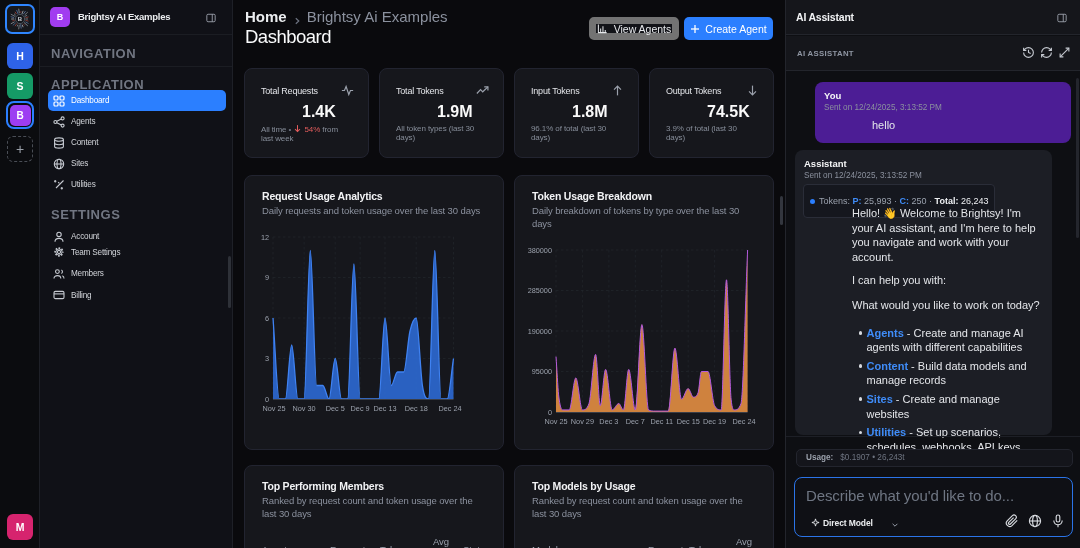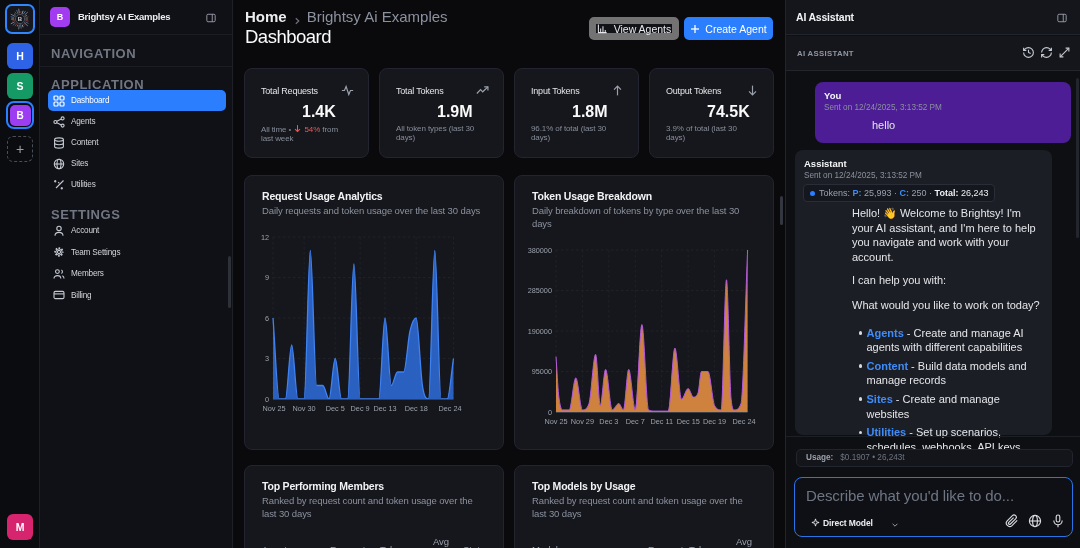--- a/index.html
+++ b/index.html
@@ -126,21 +126,21 @@
     Sites</div>
   <div class="mi" style="top:174px;">
     <svg width="12" height="12" viewBox="0 0 12 12" fill="none" stroke="#c6cad1" stroke-width="1.1">
         <path d="M10.5,1.5 L3,9"></path>
         <path d="M2.2,1 v2.4 M1,2.2 h2.4"></path>
         <path d="M8.8,8 v2.4 M7.6,9.2 h2.4"></path>
         <path d="M5.2,3.2 l1.2,1.2"></path>
       </svg>
     Utilities</div>
   <div class="sb-label" style="top:207px;">SETTINGS</div>
-  <div class="mi" style="top:220px;text-align:center;">
+  <div class="mi" style="top:226px;text-align:center;">
     <svg width="12" height="12" viewBox="0 0 12 12" fill="none" stroke="#c6cad1" stroke-width="1.1">
         <circle cx="6" cy="3.4" r="2.2"></circle>
         <path d="M2,10.8 c0,-2.2 1.8,-3.4 4,-3.4 s4,1.2 4,3.4"></path>
       </svg>
     Account</div>
   <div class="mi" style="top:241.5px;">
     <svg width="12" height="12" viewBox="0 0 12 12" fill="none" stroke="#c6cad1">
         <circle cx="6" cy="6" r="1.6" stroke-width="1.1"></circle>
         <circle cx="6" cy="6" r="3.9" stroke-width="1.6" stroke-dasharray="1.55,1.5" stroke-dashoffset="0.8"></circle>
         <circle cx="6" cy="6" r="3.1" stroke-width="0.9"></circle>
@@ -357,21 +357,21 @@
       <div class="chat-ts" style="margin-top:1.5px;">Sent on 12/24/2025, 3:13:52 PM</div>
     </div>
     <div class="abs cbody" style="left:9px; top:36px;">hello</div>
   </div>
 
   <div class="msg" style="left:9px; top:150px; width:257px; height:285px; background:#1c1e25;">
     <div class="abs" style="left:9px; top:8px;">
       <div class="chat-name">Assistant</div>
       <div class="chat-ts" style="margin-top:1.5px;">Sent on 12/24/2025, 3:13:52 PM</div>
     </div>
-    <div class="abs" style="left:8px; top:34px; height:13px; padding:8px 6px; background:#15171e; border:1px solid #2a2d38; border-radius:4px; display:flex; align-items:center; font-size:9px; color:#9aa1ad; white-space:nowrap;">
+    <div class="abs" style="left:8px; top:34px; height:13px; padding:16px 6px; background:#15171e; border:1px solid #2a2d38; border-radius:4px; display:flex; align-items:center; font-size:9px; color:#9aa1ad; white-space:nowrap;">
       <span style="width:5px;height:5px;border-radius:50%;background:#2b7fff;margin-right:4px;"></span>Tokens:&nbsp;<span class="blue">P:</span>&nbsp;25,993&nbsp;·&nbsp;<span class="blue">C:</span>&nbsp;250&nbsp;·&nbsp;<span style="color:#edeff2;font-weight:700;">Total:</span>&nbsp;<span style="color:#edeff2;">26,243</span>
     </div>
     <div class="abs cbody" style="left:9px; top:56px; width:240px;">
       <div>Hello! 👋 Welcome to Brightsy! I'm your AI assistant, and I'm here to help you navigate and work with your account.</div>
       <div style="margin-top:9px;">I can help you with:</div>
       <div style="margin-top:10px;">What would you like to work on today?</div>
       <div style="margin-top:13px; margin-left:14.5px;">
         <div style="position:relative; margin-bottom:4px;"><span style="position:absolute; left:-8px; top:5.5px; width:3.5px; height:3.5px; border-radius:50%; background:#d6d9de;"></span><span class="blue">Agents</span> - Create and manage AI agents with different capabilities</div>
         <div style="position:relative; margin-bottom:4px;"><span style="position:absolute; left:-8px; top:5.5px; width:3.5px; height:3.5px; border-radius:50%; background:#d6d9de;"></span><span class="blue">Content</span> - Build data models and manage records</div>
         <div style="position:relative; margin-bottom:4px;"><span style="position:absolute; left:-8px; top:5.5px; width:3.5px; height:3.5px; border-radius:50%; background:#d6d9de;"></span><span class="blue">Sites</span> - Create and manage websites</div>

